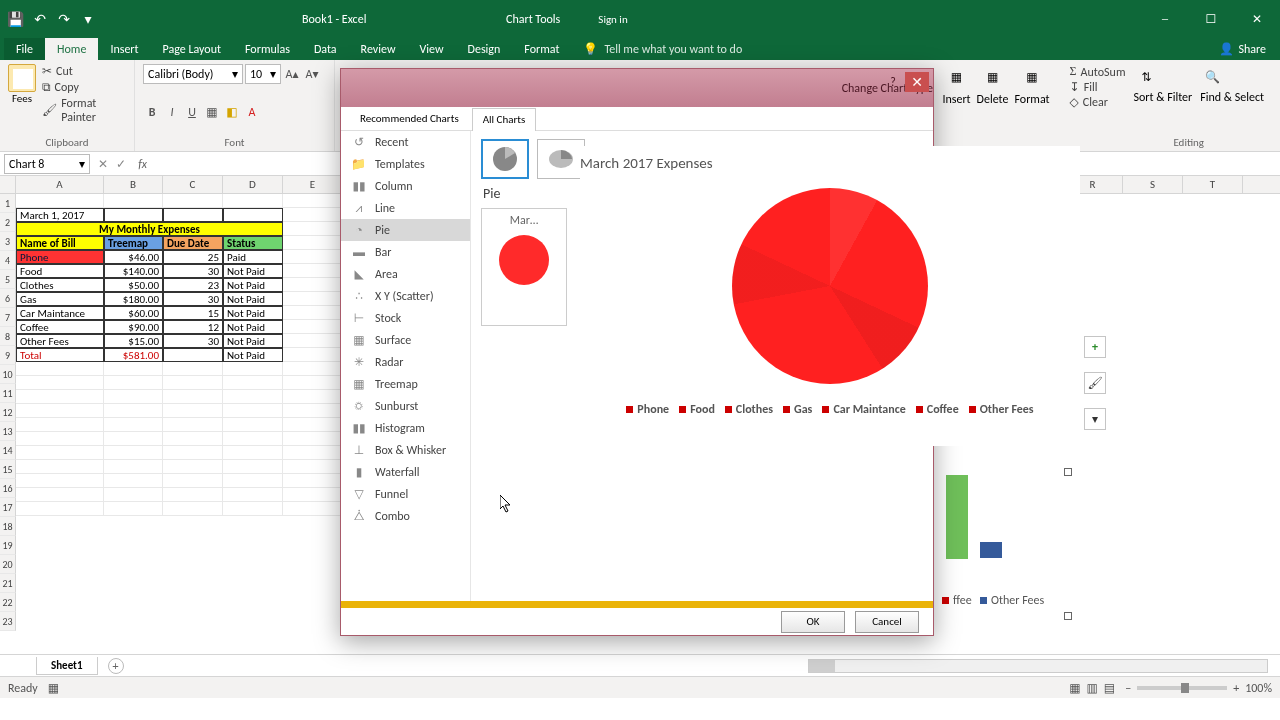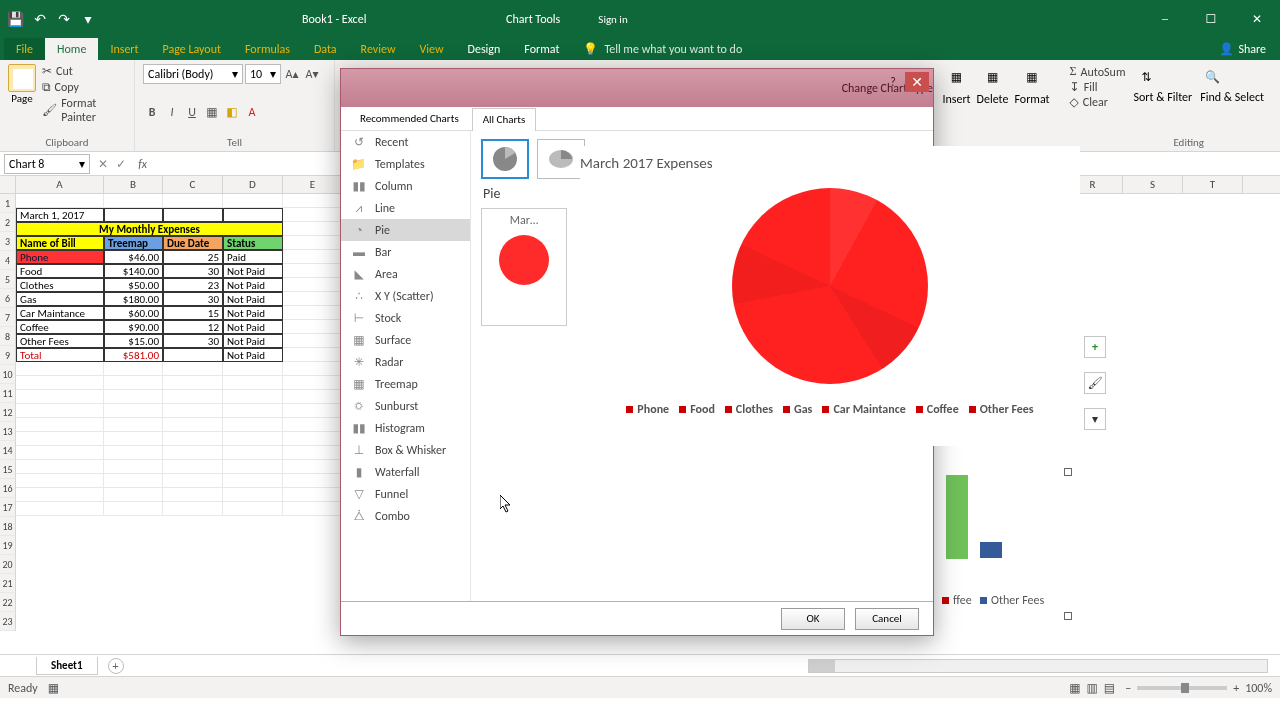--- a/index.html
+++ b/index.html
@@ -10,21 +10,21 @@
 .titlebar .qat { display: flex; align-items: center; gap: 8px; padding-left: 8px; }
 .titlebar .qat .icon { width: 16px; height: 16px; display:inline-flex; align-items:center; justify-content:center; color:#fff; font-size:14px;}
 .titlebar .title-1 { position:absolute; left: 270px; padding-left: 32px; }
 .titlebar .title-2 { position:absolute; left: 506px; }
 .titlebar .winctrls { margin-left:auto; display:flex; }
 .titlebar .winctrls div { width: 46px; height: 38px; display:flex; align-items:center; justify-content:center; }
 .titlebar .signin { margin-right: 12px; font-size:11px;}
 
 
 .ribbon-tabs { height: 22px; background: #0e6839; display:flex; align-items:flex-end; padding-left: 4px; }
-.ribbon-tabs .tab { padding: 4px 12px; color:#eab308; font-size:12px; cursor:pointer; }
+.ribbon-tabs .tab { padding: 4px 12px; color:#ffffff; font-size:12px; cursor:pointer; }
 .ribbon-tabs .tab.file { background:#0a5c31; }
 .ribbon-tabs .tab.active { background:#f3f2f1; color:#217346; }
 .ribbon-tabs .tab.context { color:#fff; }
 .ribbon-tabs .tellme { display:flex; align-items:center; gap:6px; color:#d8e8df; padding:4px 12px;}
 .ribbon-tabs .share { margin-left:auto; padding:4px 14px; color:#fff; display:flex; align-items:center; gap:4px;}
 
 
 .ribbon { height: 92px; background:#f3f2f1; border-bottom:1px solid #d5d5d5; display:flex; position:relative; }
 .ribbon .group { border-right:1px solid #e0e0e0; padding:4px 8px 2px 8px; display:flex; flex-direction:column; justify-content:space-between; }
 .ribbon .group-label { text-align:center; font-size:11px; color:#666; padding-top:2px;}
@@ -91,21 +91,21 @@
 .ct-item { display:flex; align-items:center; gap:8px; padding:4px 10px; font-size:11px; color:#444; cursor:pointer;}
 .ct-item .ct-icon{width:16px;height:14px;display:inline-flex;align-items:center;justify-content:center;color:#888;}
 .ct-item.active { background:#d8d8d8; }
 .ct-main { flex:1; padding:8px 10px; display:flex; flex-direction:column; }
 .subtype-row { display:flex; gap:8px; }
 .subtype { width:48px; height:40px; border:1px solid #bbb; display:flex; align-items:center; justify-content:center;}
 .subtype.sel{border:2px solid #2a8dd4;}
 .subtype-label { font-size:14px; color:#444; margin:6px 0 6px 2px;}
 .preview-thumb { width:86px; height:118px; border:1px solid #ccc; display:flex; flex-direction:column; align-items:center; padding:4px; font-size:6px; color:#666;}
 .preview-thumb .mini-pie{width:50px;height:50px;border-radius:50%;background:#ff2a2a;margin-top:8px;}
-.dialog-footer { height:34px; border-top:1px solid #eab308; display:flex; justify-content:flex-end; align-items:center; gap:10px; padding-right:14px;}
+.dialog-footer { height:34px; border-top:7px solid #eab308; display:flex; justify-content:flex-end; align-items:center; gap:10px; padding-right:14px;}
 .dlg-btn { width:64px; height:22px; border:1px solid #9a9a9a; background:linear-gradient(#fefefe,#e6e6e6); font-size:11px; display:flex; align-items:center; justify-content:center; cursor:pointer;}
 
 
 .big-preview { position:absolute; left:580px; top:146px; width:500px; height:300px; background:#fff; z-index:25;}
 .big-preview .bp-title { text-align:left; font-size:15px; color:#555; padding-top:8px;}
 .big-preview .bp-pie { width:196px; height:196px; border-radius:50%; background:#ff2020; margin:16px auto 0 auto; position:relative;}
 .big-preview .bp-pie::before{content:"";position:absolute;inset:0;border-radius:50%;background:
   conic-gradient(rgba(255,255,255,0.08) 0 8%, transparent 8% 32%, rgba(0,0,0,0.06) 32% 41%, transparent 41% 72%, rgba(0,0,0,0.05) 72% 82%, transparent 82% 100%);}
 .bp-legend { display:flex; justify-content:center; gap:10px; font-size:10px; color:#555; margin-top:18px; flex-wrap:wrap;}
 .bp-legend span{display:inline-flex;align-items:center;gap:4px;}
@@ -178,21 +178,21 @@
       <span>👤</span>
       <span>Share</span>
     </div>
 </div>
 
 <div class="ribbon">
   <div class="group clipboard-grp">
     <div style="display:flex">
       <div class="paste-big">
         <div class="paste-icon"></div>
-        <div style="font-size:11px">Page</div>
+        <div style="font-size:11px">Fees</div>
       </div>
       <div class="small-btns">
         <div>
             <span>✂</span>
             <span>Cut</span>
           </div>
         <div>
             <span>⧉</span>
             <span>Copy</span>
           </div>
@@ -218,21 +218,21 @@
       <span class="mini-btn">A▾</span>
     </div>
     <div class="font-row" style="margin-top:6px">
       <span class="mini-btn" style="font-weight:700">B</span>
       <span class="mini-btn" style="font-style:italic">I</span>
       <span class="mini-btn" style="text-decoration:underline">U</span>
       <span class="mini-btn">▦</span>
       <span class="mini-btn" style="color:#d4a400">◧</span>
       <span class="mini-btn" style="color:#d42020">A</span>
     </div>
-    <div class="group-label">Tell</div>
+    <div class="group-label">Font</div>
   </div>
 
   <div style="position:absolute; right:6px; top:0; display:flex; height:100%;">
     <div class="cells-grp">
       <div class="vbtn">
           <div class="vbig-icon">▦</div>
           <span>Insert</span>
         </div>
       <div class="vbtn">
           <div class="vbig-icon">▦</div>

